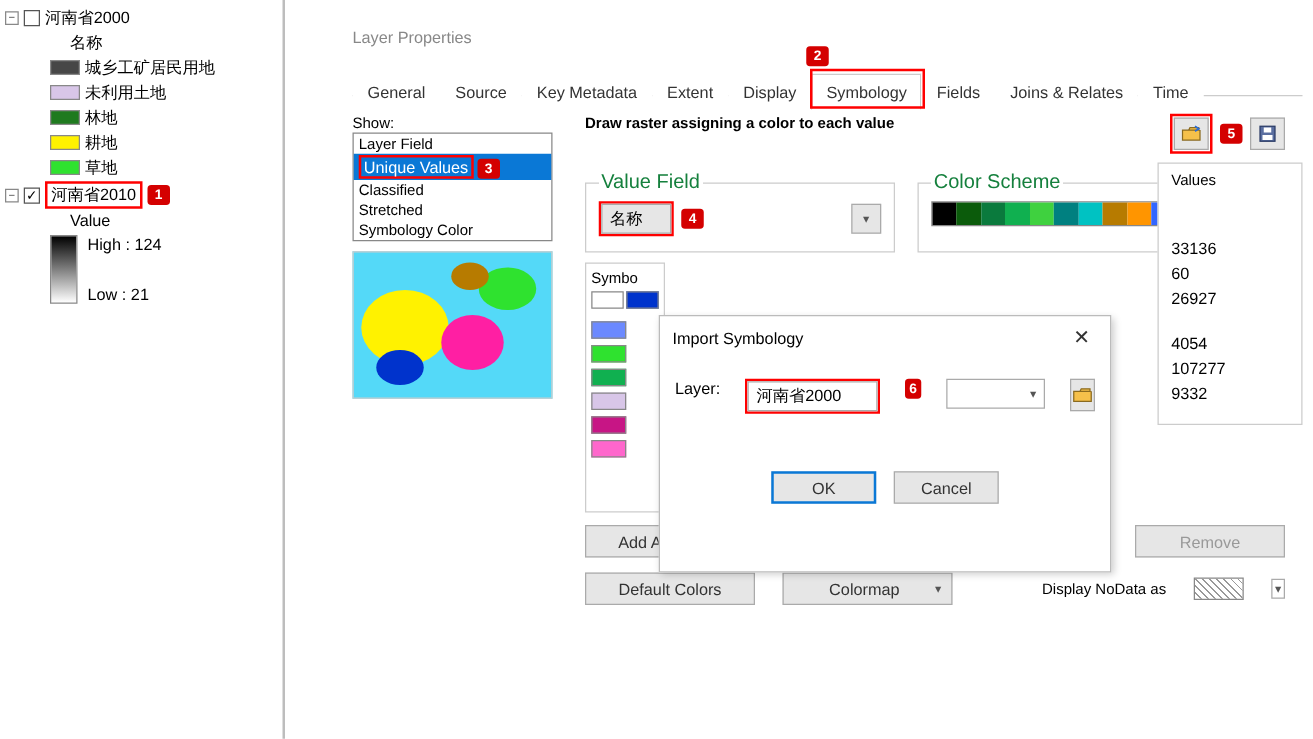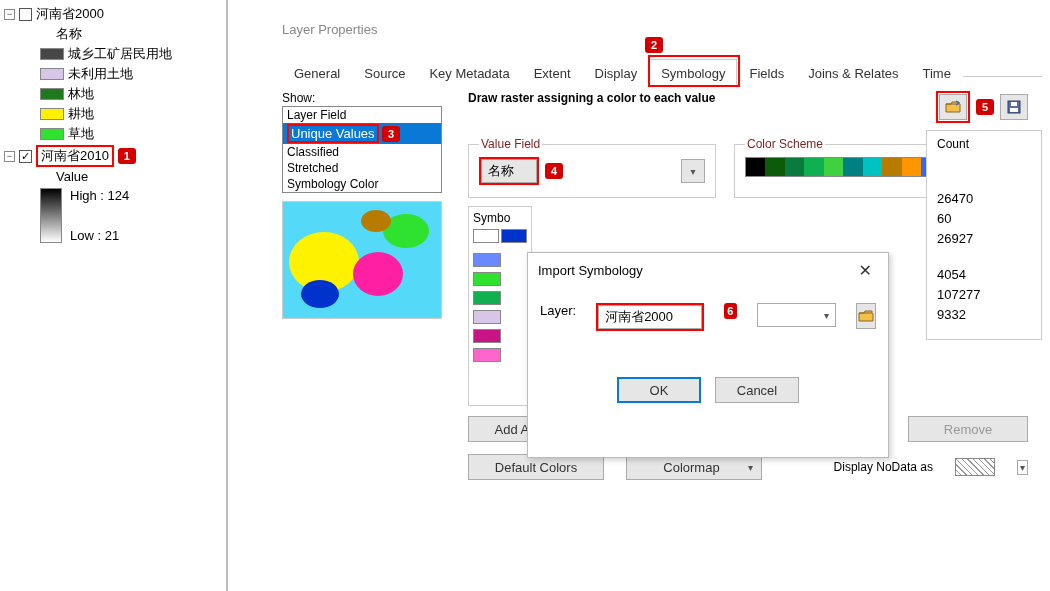--- a/index.html
+++ b/index.html
@@ -18,21 +18,21 @@
 .tab{padding:6px 11px;border:1px solid transparent;border-bottom:none;color:#333;position:relative;top:12px;background:#fff}
 .tab.active{border-color:#ccc;border-bottom:1px solid #fff}
 .content{padding-top:14px;position:relative}
 .show-label{font-size:12px;margin-bottom:1px}
 .show-list{width:160px;border:1px solid #888}
 .show-item{padding:1px 4px;font-size:12px}
 .show-item.sel{background:#0a78d6;color:#fff}
 .right{position:absolute;left:186px;top:14px;width:560px}
 .heading{font-weight:700;font-size:12px}
 .fieldset{border:1px solid #ccc;padding:6px 10px 12px;position:relative;margin-top:8px}
-.fieldset legend{font-size:12px;padding:0 2px;color:#7f1d1d}
+.fieldset legend{font-size:16px;padding:0 2px;color:#15803d}
 .dropdown{height:24px;border:1px solid #aaa;background:#e6e6e6;display:flex;align-items:center;justify-content:space-between;padding:0 6px}
 .chev{font-size:10px;color:#555}
 .btn{height:26px;border:1px solid #aaa;background:#e6e6e6;display:inline-flex;align-items:center;justify-content:center;padding:0 14px;color:#333}
 .btn.def{border:2px solid #0a78d6}
 .btn.dis{color:#999}
 .icon-btn{width:28px;height:26px;border:1px solid #aaa;background:#e6e6e6;display:inline-flex;align-items:center;justify-content:center}
 .color-scheme{height:20px;display:flex;border:1px solid #888;flex:1}
 .cs{flex:1}
 .sym-sw{width:28px;height:14px;border:1px solid #888}
 .preview{width:160px;height:118px;margin-top:8px;border:1px solid #ccc;position:relative;background:#54d9f8}
@@ -228,23 +228,23 @@
       <div class="blob" style="width:70px;height:60px;background:#fff200;left:6px;top:30px"></div>
       <div class="blob" style="width:50px;height:44px;background:#ff1fa3;left:70px;top:50px"></div>
       <div class="blob" style="width:46px;height:34px;background:#2fe22f;left:100px;top:12px"></div>
       <div class="blob" style="width:38px;height:28px;background:#0033cc;left:18px;top:78px"></div>
       <div class="blob" style="width:30px;height:22px;background:#b77b00;left:78px;top:8px"></div>
     </div>
 
   </div>
 
   <div class="count-col">
-    <div class="hd">Count</div>
+    <div class="hd">Values</div>
     <div id="counts">
-        <div style="height: 20px;">26470</div>
+        <div style="height: 20px;">33136</div>
         <div style="height: 20px;">60</div>
         <div style="height: 20px;">26927</div>
         <div style="height: 20px; margin-top: 16px;">4054</div>
         <div style="height: 20px;">107277</div>
         <div style="height: 20px;">9332</div>
       </div>
   </div>
 </div>
 
 <div class="modal">

